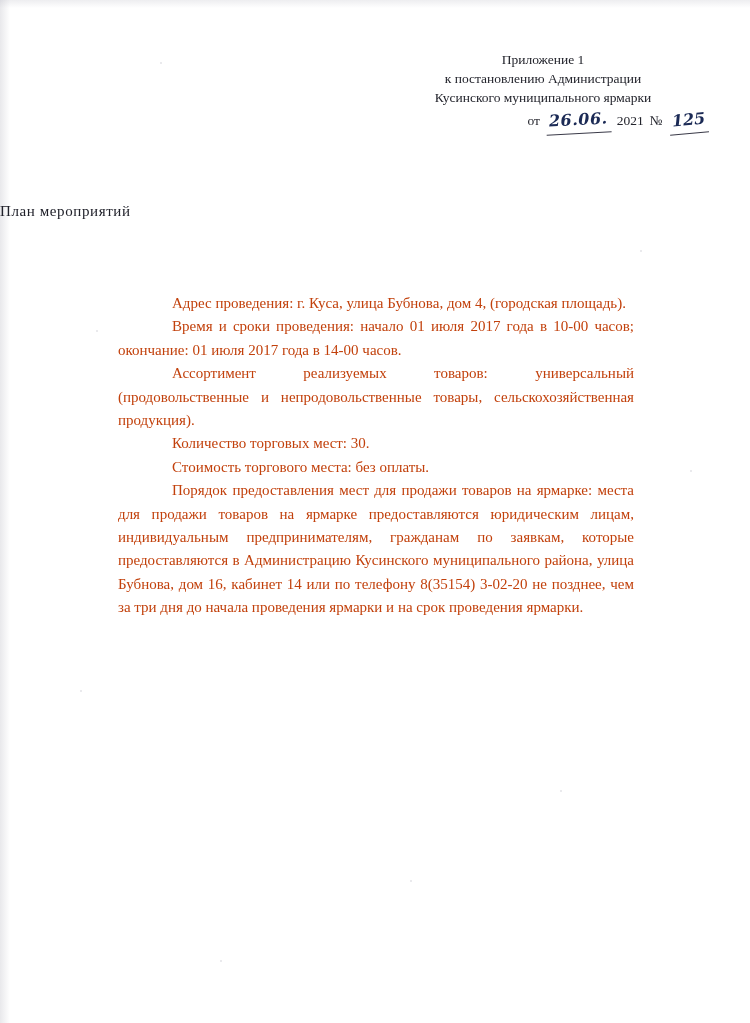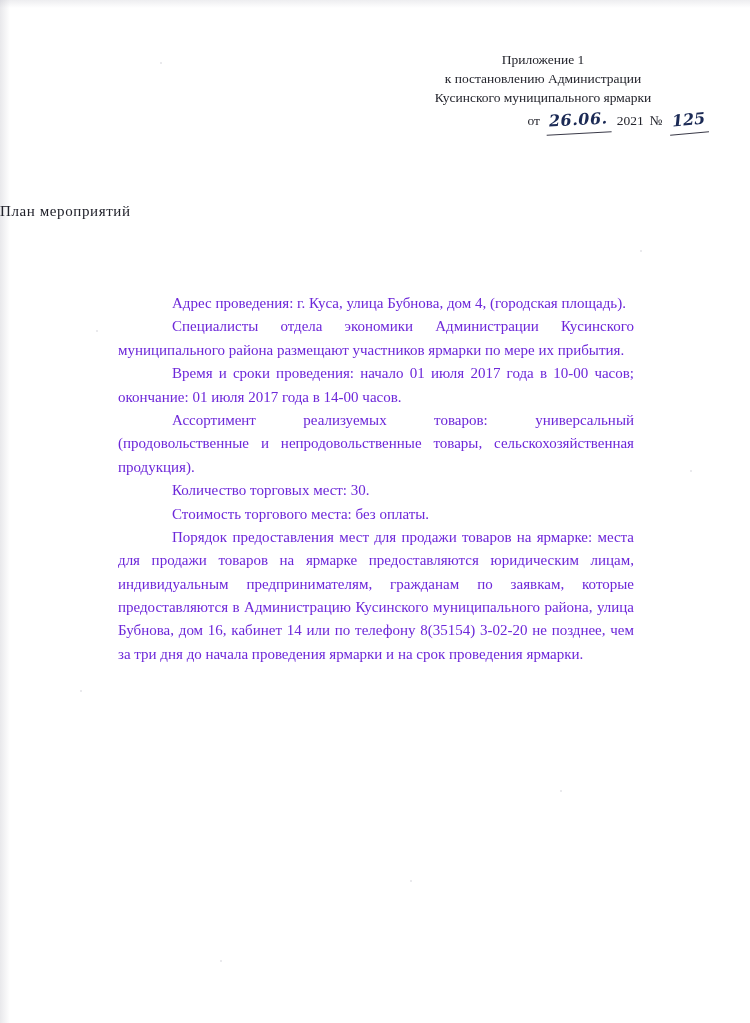--- a/index.html
+++ b/index.html
@@ -79,21 +79,21 @@
   
   .body-text {
     position: absolute;
     top: 292px;
     left: 118px;
     width: 516px;
     font-size: 15px;
     line-height: 1.56;
     text-align: justify;
     text-justify: inter-word;
-    color: #6d28d9;
+    color: #c2410c;
   }
   .body-text p {
     margin: 0 0 0 0;
     text-indent: 54px;
   }
   
   .speck {
     position: absolute;
     background: #c9c9cf;
     border-radius: 50%;
@@ -134,21 +134,20 @@
       <span class="hand num">125</span>
     </div>
   </div>
 
   <div class="doc-title">
     <div class="t1">План  мероприятий</div>
   </div>
 
   <div class="body-text">
     <p>Адрес проведения: г. Куса, улица Бубнова, дом 4, (городская площадь).</p>
-    <p>Специалисты отдела экономики Администрации Кусинского муниципального района размещают участников ярмарки по мере их прибытия.</p>
     <p>Время и сроки проведения: начало 01 июля 2017 года в 10-00 часов; окончание: 01 июля 2017 года в 14-00 часов.</p>
     <p>Ассортимент реализуемых товаров: универсальный (продовольственные и непродовольственные товары, сельскохозяйственная продукция).</p>
     <p>Количество торговых мест: 30.</p>
     <p>Стоимость торгового места: без оплаты.</p>
     <p>Порядок предоставления мест для продажи товаров на ярмарке: места для продажи товаров на ярмарке предоставляются юридическим лицам, индивидуальным предпринимателям, гражданам по заявкам, которые предоставляются в Администрацию Кусинского муниципального района, улица Бубнова, дом 16, кабинет 14 или по телефону 8(35154) 3-02-20 не позднее, чем за три дня до начала  проведения ярмарки и на срок проведения ярмарки.</p>
   </div>
 
   <div class="speck" style="top:62px;left:160px;width:2px;height:2px;"></div>
   <div class="speck" style="top:330px;left:96px;width:2px;height:2px;"></div>
   <div class="speck" style="top:470px;left:690px;width:2px;height:2px;"></div>

